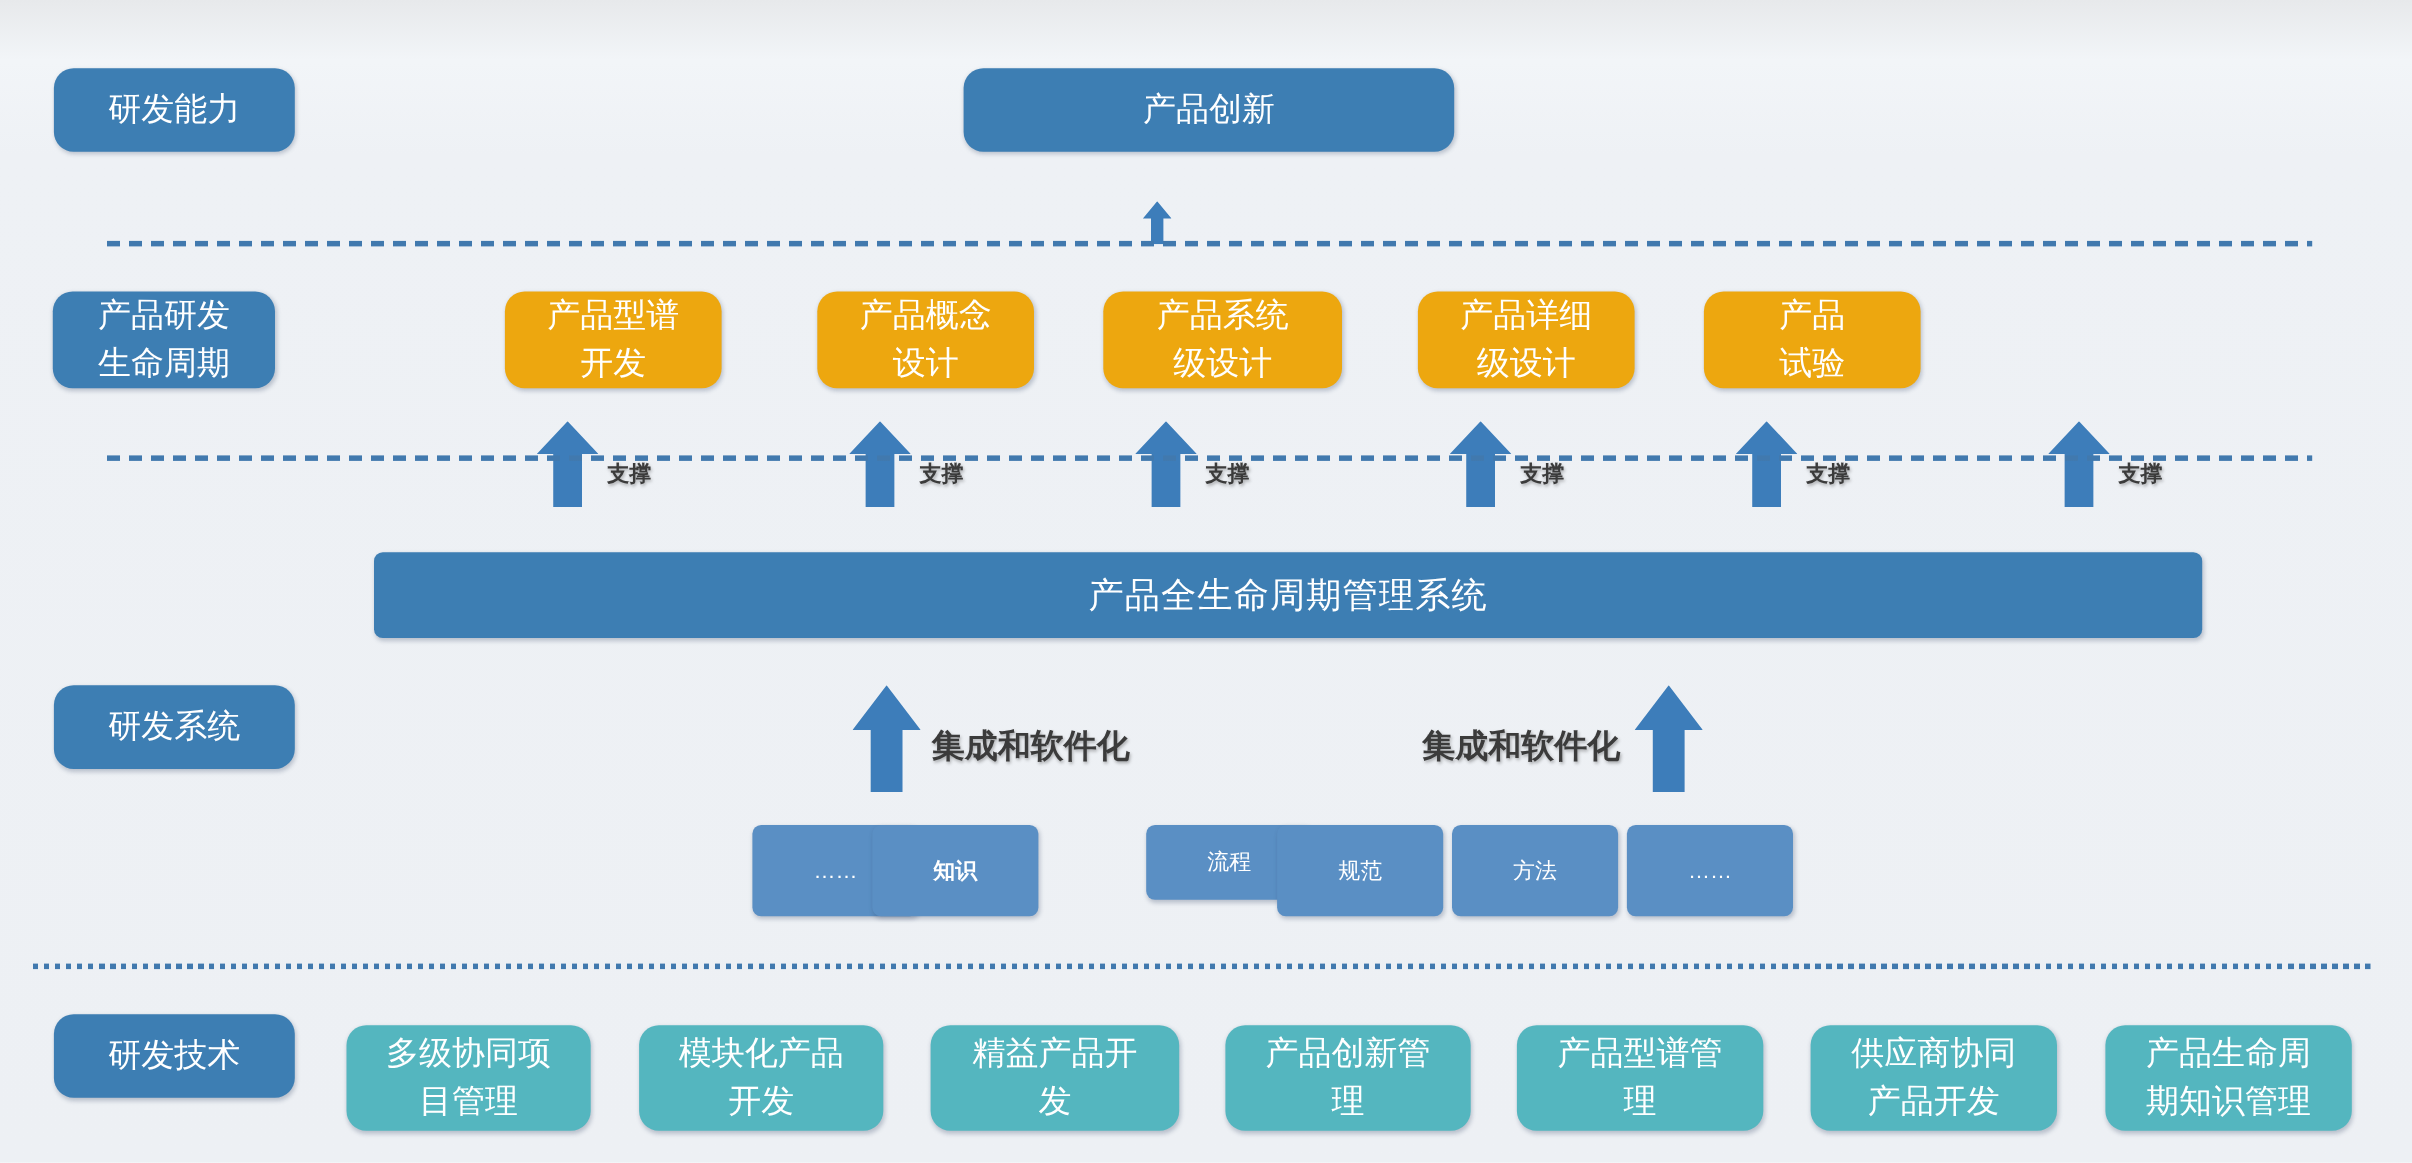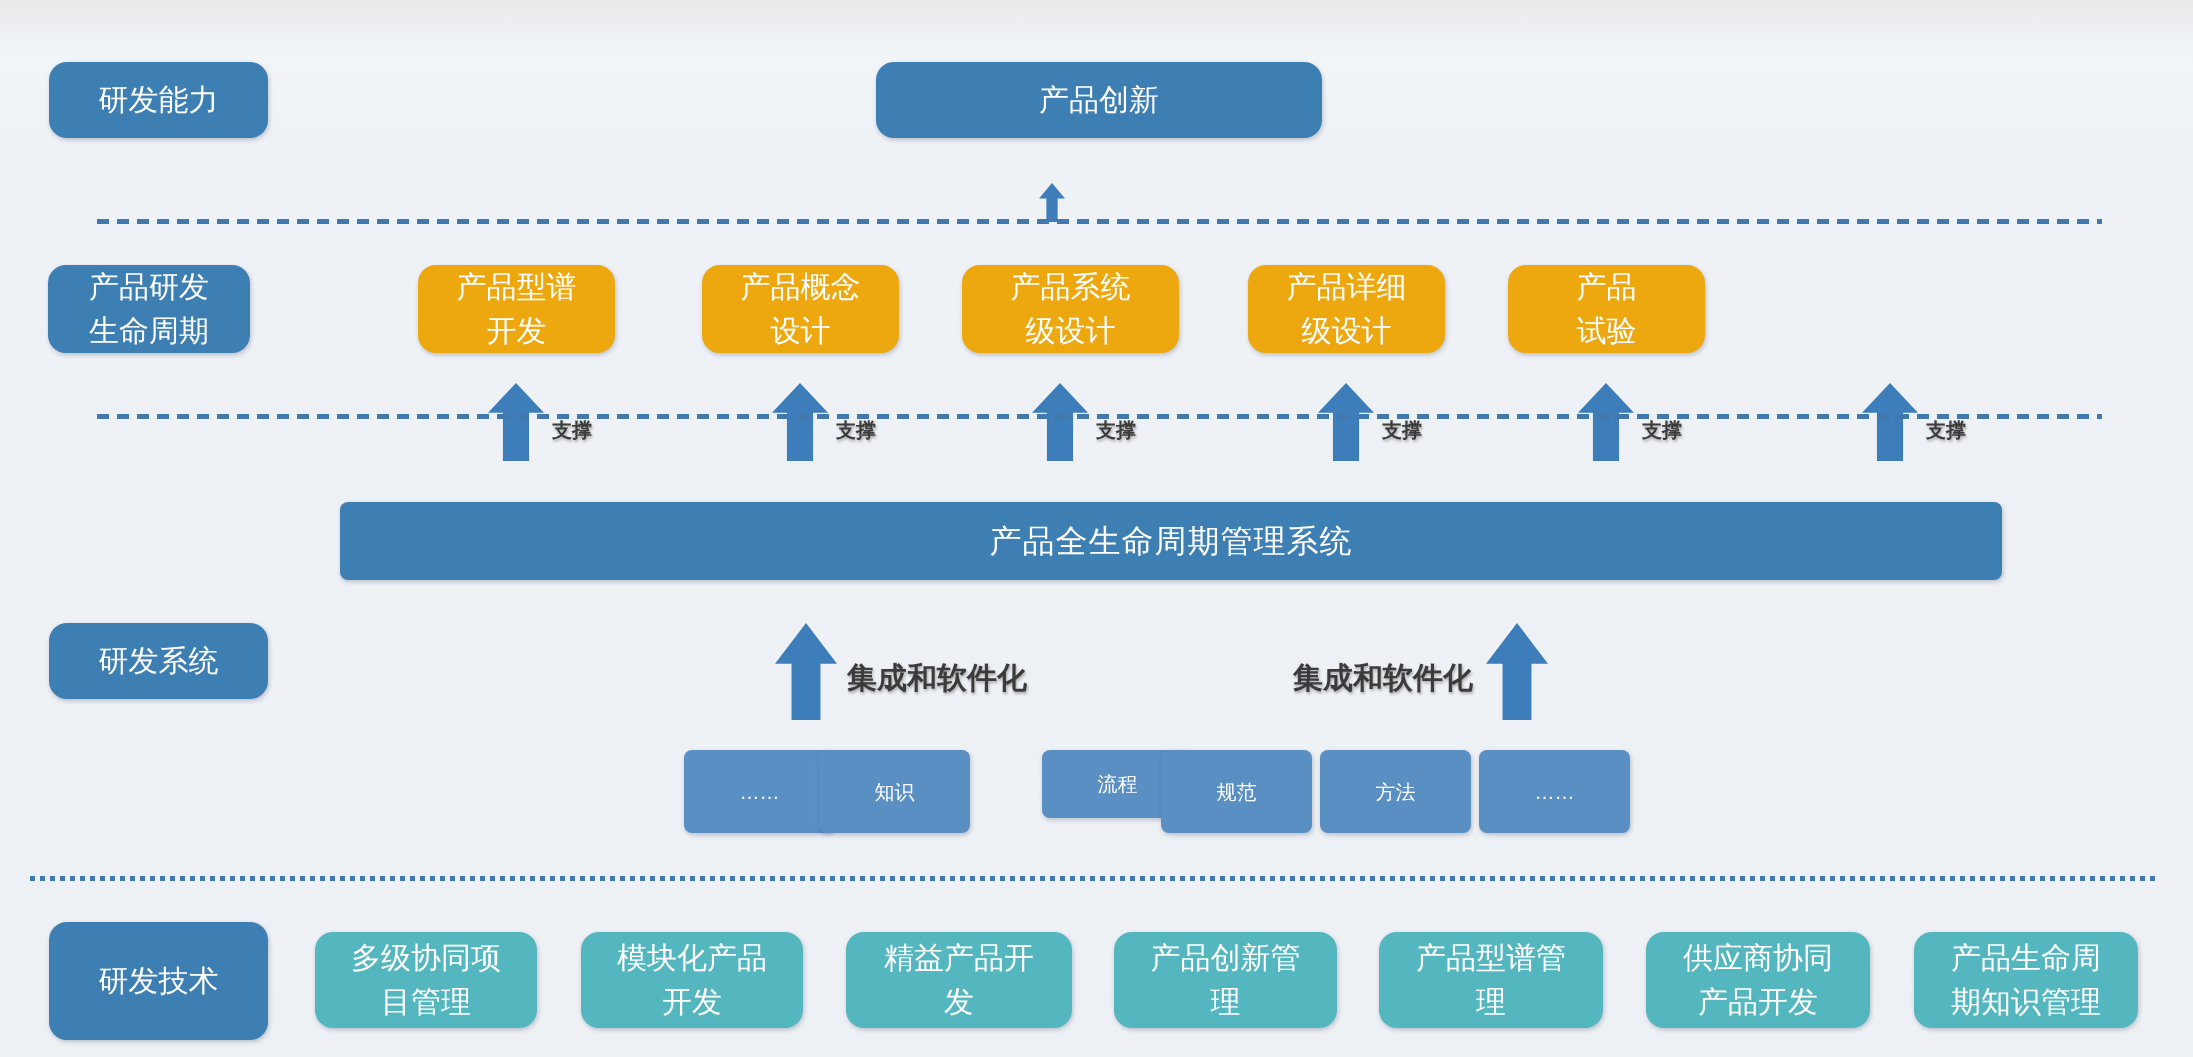--- a/index.html
+++ b/index.html
@@ -8,21 +8,21 @@
     position:relative;width:2193px;height:1057px;overflow:hidden;
     background:linear-gradient(180deg,#e7e9eb 0%,#f2f5f8 55px,#eef1f5 140px,#edf0f4 100%);
   }
   .box{
     position:absolute;display:flex;align-items:center;justify-content:center;
     color:#fff;text-align:center;border-radius:18px;
     white-space:pre-line;line-height:44px;
     box-shadow:1px 2px 4px rgba(50,70,100,0.28);
   }
   .steel{background:#3d7eb3;}
-  .orange{background:#eda70f;}
+  .orange{background:#eda70f;margin-left:41px;}
   .midblue{background:#5a8fc4;}
   .teal{background:#54b6bf;margin-top:10px;}
   .f30{font-size:30px;}
   .f29{font-size:20px;}
   .f32{font-size:32px;letter-spacing:1px;}
   .dashline{
     position:absolute;height:5px;
     background:repeating-linear-gradient(90deg,#4179ae 0 12px,transparent 12px 20px);
   }
   .dotline{
@@ -117,29 +117,29 @@
   </div>
   <div class="darklabel f30" style="left:847px;top:658px;">集成和软件化</div>
   <div class="darklabel f30" style="left:1173px;top:658px;width:300px;text-align:right;">集成和软件化</div>
   <div class="arrow-up" style="left:1486px;top:623px;width:62px;height:97px;">
     <svg viewBox="0 0 60 100" preserveAspectRatio="none">
         <polygon class="arrow-fill" points="30,0 60,42 44,42 44,100 16,100 16,42 0,42"></polygon>
       </svg>
   </div>
 
   <div class="box midblue f29" style="left:684px;top:750px;width:151px;height:83px;border-radius:8px;">……</div>
-  <div class="box midblue f29" style="left:819px;top:750px;width:151px;height:83px;border-radius:8px;">知识</div>
+  <div class="box midblue f29" style="left:793px;top:750px;width:151px;height:83px;border-radius:8px;font-weight:bold;">知识</div>
   <div class="box midblue f29" style="left:1042px;top:750px;width:151px;height:68px;border-radius:8px;">流程</div>
   <div class="box midblue f29" style="left:1161px;top:750px;width:151px;height:83px;border-radius:8px;">规范</div>
   <div class="box midblue f29" style="left:1320px;top:750px;width:151px;height:83px;border-radius:8px;">方法</div>
   <div class="box midblue f29" style="left:1479px;top:750px;width:151px;height:83px;border-radius:8px;">……</div>
 
   <div class="dotline" style="left:30px;top:876px;width:2125px;"></div>
 
-  <div class="box steel f30" style="left:49px;top:922px;width:219px;height:118px;">研发技术</div>
+  <div class="box steel f30" style="left:49px;top:922px;width:219px;height:76px;">研发技术</div>
   <div class="box teal f30" style="left:315px;top:922px;width:222px;height:96px;">多级协同项
 目管理</div>
   <div class="box teal f30" style="left:581px;top:922px;width:222px;height:96px;">模块化产品
 开发</div>
   <div class="box teal f30" style="left:846px;top:922px;width:226px;height:96px;">精益产品开
 发</div>
   <div class="box teal f30" style="left:1114px;top:922px;width:223px;height:96px;">产品创新管
 理</div>
   <div class="box teal f30" style="left:1379px;top:922px;width:224px;height:96px;">产品型谱管
 理</div>

